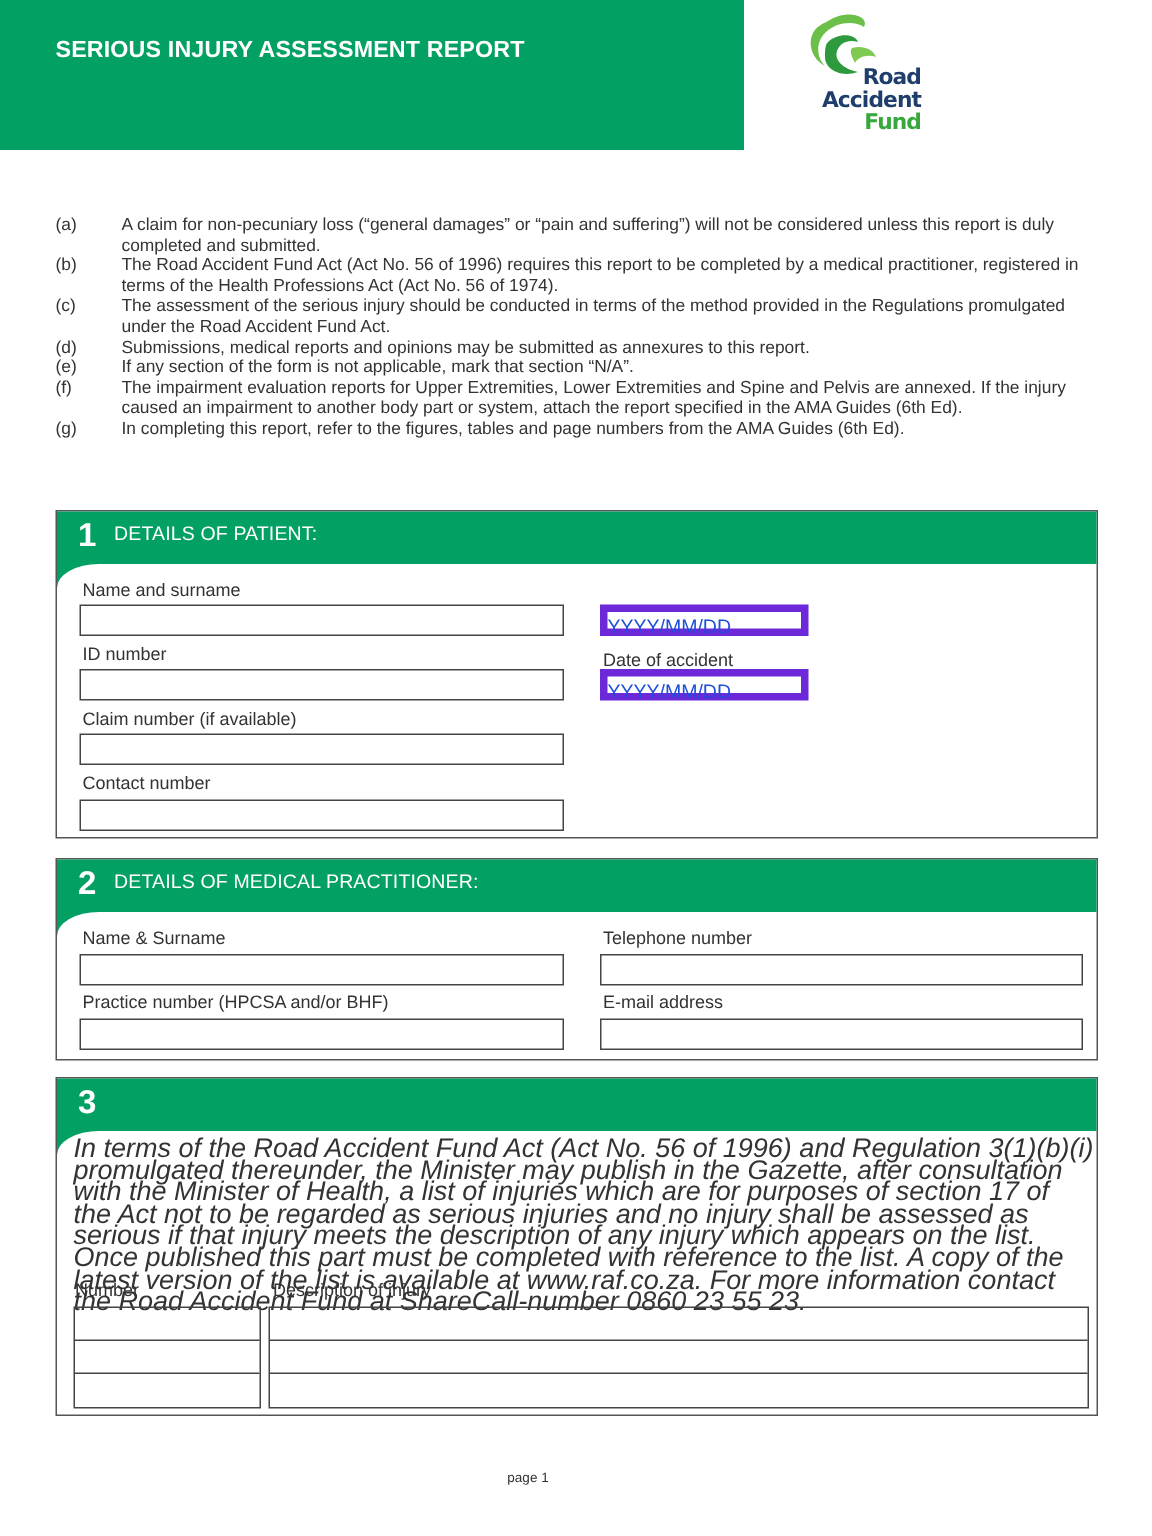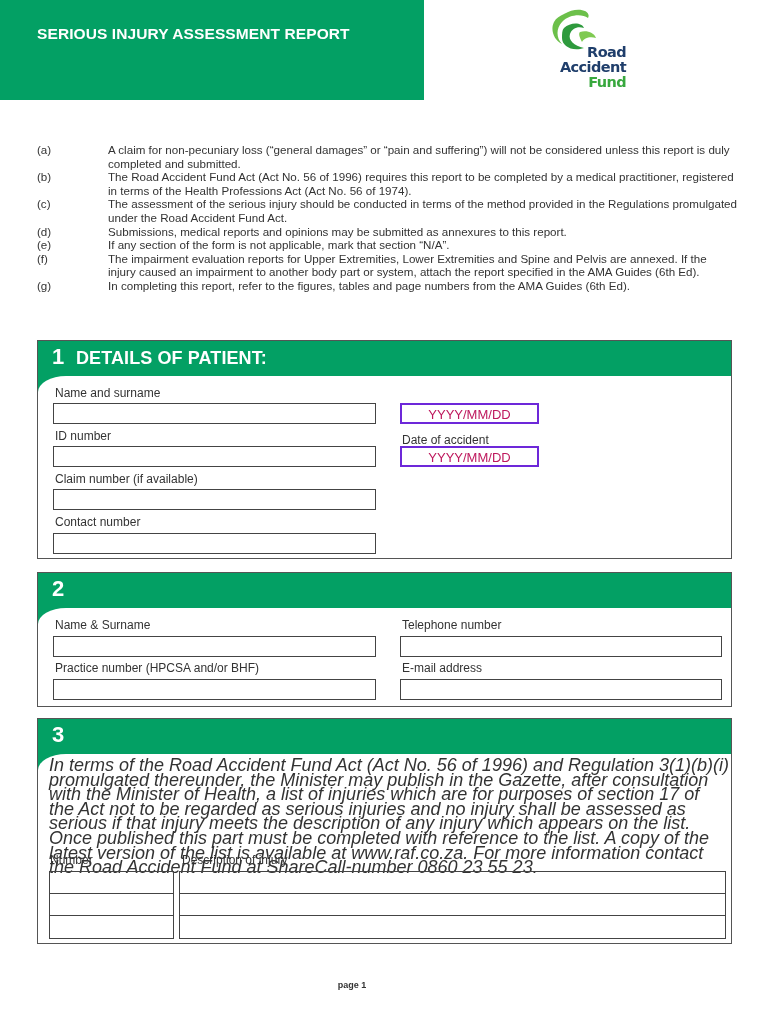--- a/index.html
+++ b/index.html
@@ -1,58 +1,58 @@
 <!DOCTYPE html>
 <html><head>
 <meta charset="utf-8">
 <style>
   * { box-sizing: border-box; margin: 0; padding: 0; }
   html, body { width: 768px; height: 1024px; background: #ffffff; overflow: hidden; }
   body { position: relative; font-family: "Liberation Sans", sans-serif; color: #2b2b2b; }
 
   
   .header { position: absolute; left: 0; top: 0; width: 768px; height: 100px; }
-  .header-left { position: absolute; left: 0; top: 0; width: 424px; height: 100px; background: #03a064; }
+  .header-left { position: absolute; left: 0; top: 0; width: 496px; height: 100px; background: #03a064; }
   .header-title { position: absolute; left: 37px; top: 25px; color: #ffffff; font-weight: bold; font-size: 15.5px; letter-spacing: 0.1px; }
-  .header-logo { position: absolute; left: 532px; top: 0; width: 106px; height: 100px; background: #ffffff; }
+  .header-logo { position: absolute; left: 520px; top: 0; width: 106px; height: 100px; background: #ffffff; }
   .header-right { position: absolute; left: 640px; top: 0; width: 128px; height: 100px;
     background: linear-gradient(120deg, #0aa468 0%, #1eb06f 45%, #2fb876 60%, #12a86a 100%); overflow: hidden; }
   .header-right::after { content: ""; position: absolute; left: 70px; top: -10px; width: 2px; height: 130px; background: rgba(255,255,255,0.12); transform: rotate(-20deg); }
   .header-code { position: absolute; left: 38px; top: 25px; color: #ffffff; font-weight: bold; font-size: 15.5px; }
   .logo-mark { position: absolute; left: 12px; top: 8px; width: 55px; height: 50px; }
   .logo-text { position: absolute; right: 12px; top: 45px; text-align: right; font-size: 14.5px; line-height: 15px; font-weight: bold; color: #1f3e6b; font-family: "DejaVu Sans", sans-serif; letter-spacing: -0.6px; }
   .logo-text .fund { color: #38a83e; }
 
   
   .instructions { position: absolute; left: 37px; top: 143px; width: 700px; font-size: 11.6px; line-height: 13.6px; color: #333; }
   .instr-row { display: flex; }
   .instr-letter { width: 44px; flex: none; }
-  .instr-text { flex: 1; margin-left: 27px; }
+  .instr-text { flex: 1; }
 
   
   .section { position: absolute; left: 37px; width: 695px; border: 1px solid #555; background: #fff; }
   .section-head { position: relative; height: 35px; background: #03a064; }
   .section-num { position: absolute; left: 14px; top: 3px; color: #fff; font-weight: bold; font-size: 22px; }
-  .section-title { position: absolute; left: 38px; top: 7px; color: #fff; font-weight: bold; font-size: 18px; letter-spacing: 0.1px; }
+  .section-title { position: absolute; left: 38px; top: 7px; color: #fff; font-weight: normal; font-size: 13px; letter-spacing: 0.1px; }
   .section-curve { position: absolute; left: 0; top: 35px; width: 30px; height: 16px; background: #03a064; }
   .section-curve::after { content: ""; position: absolute; left: 0; top: 0; width: 30px; height: 16px; background: #fff; border-top-left-radius: 28px 16px; }
 
   .field-label { position: absolute; font-size: 12px; color: #333; }
   .field-box { position: absolute; border: 1px solid #444; background: #fff; height: 21px; }
-  .date-box { position: absolute; border: 2px solid #6d28d9; background: #fff; height: 21px; width: 139px;
-    color: #be185d; font-size: 13px; text-align: center; line-height: 20px; }
+  .date-box { position: absolute; border: 5px solid #6d28d9; background: #fff; height: 21px; width: 139px;
+    color: #1d4ed8; font-size: 13px; text-align: left; line-height: 20px; }
 
   .para { position: absolute; left: 11px; top: 39px; width: 680px; font-size: 18px; line-height: 14.6px; color: #333; font-style: italic; }
 
   .tbl-label { position: absolute; font-size: 12px; color: #333; }
   .tbl { position: absolute; border: 1px solid #444; }
   .tbl-cell { border-bottom: 1px solid #444; height: 22px; }
   .tbl-cell:last-child { border-bottom: none; }
 
-  .page-num { position: absolute; left: 0; width: 704px; top: 980px; text-align: center; font-size: 9px; color: #333; font-weight: bold; }
+  .page-num { position: absolute; left: 0; width: 704px; top: 980px; text-align: center; font-size: 9px; color: #333; }
 </style>
 </head>
 <body>
 
 <div class="header">
   <div class="header-left">
     <div class="header-title">SERIOUS INJURY ASSESSMENT REPORT</div>
   </div>
   <div class="header-logo">
     <svg class="logo-mark" viewBox="0 0 55 50">
@@ -121,20 +121,21 @@
   <span class="field-label" style="left:364px; top:61px;">Date of assessment</span>
   <div class="date-box" style="left:362px; top:62px;">YYYY/MM/DD</div>
 
   <span class="field-label" style="left:364px; top:92px;">Date of accident</span>
   <div class="date-box" style="left:362px; top:105px;">YYYY/MM/DD</div>
 </div>
 
 <div class="section" style="top:572px; height:135px;">
   <div class="section-head">
     <span class="section-num">2</span>
+    <span class="section-title">DETAILS OF MEDICAL PRACTITIONER:</span>
   </div>
   <div class="section-curve"></div>
 
   <span class="field-label" style="left:17px; top:45px;text-align:right;">Name &amp; Surname</span>
   <div class="field-box" style="left:15px; top:63px; width:323px;"></div>
 
   <span class="field-label" style="left:17px; top:88px;">Practice number (HPCSA and/or BHF)</span>
   <div class="field-box" style="left:15px; top:106px; width:323px;"></div>
 
   <span class="field-label" style="left:364px; top:45px;">Telephone number</span>

